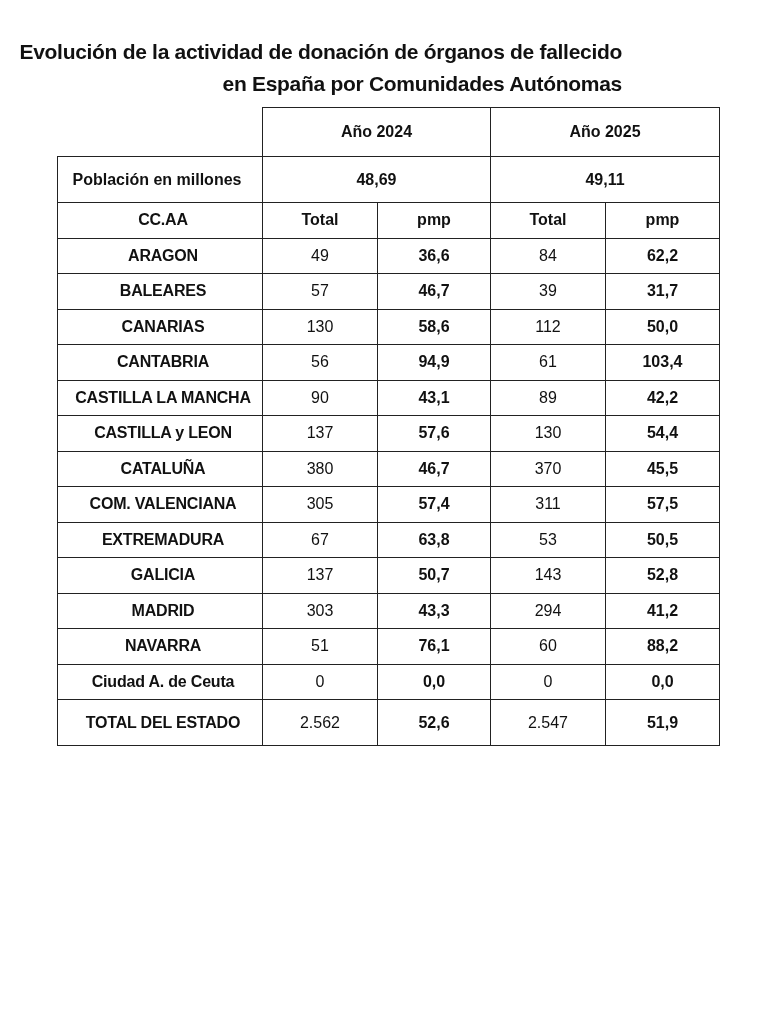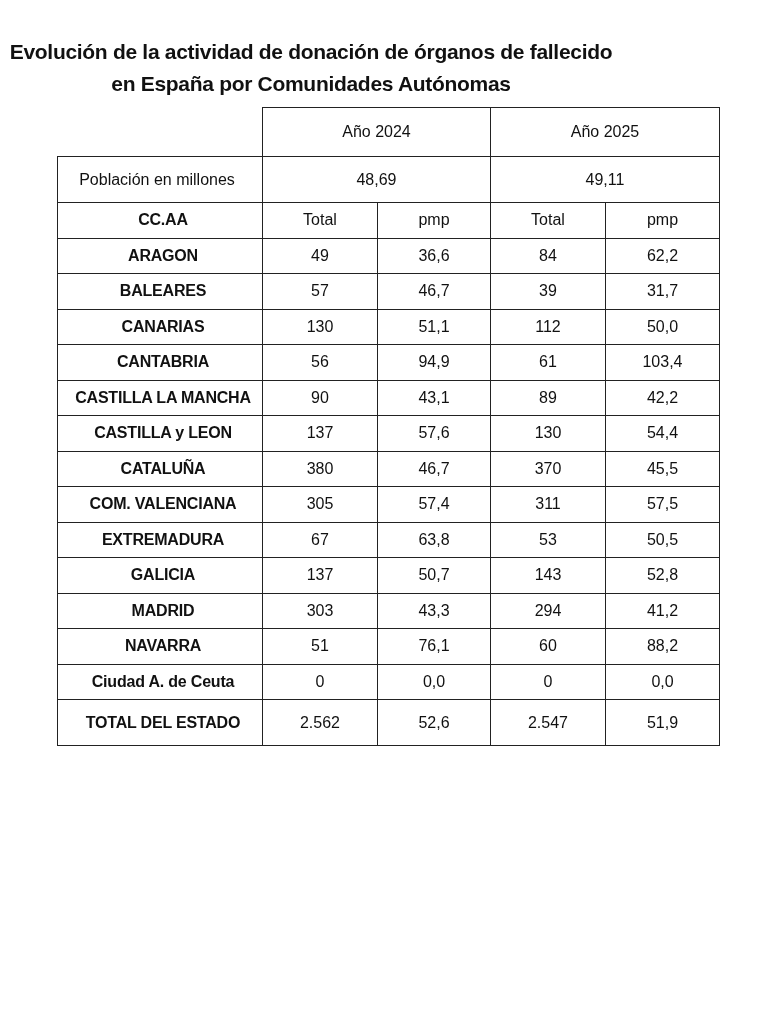--- a/index.html
+++ b/index.html
@@ -1,30 +1,30 @@
 <!DOCTYPE html>
 <html><head>
   <meta charset="utf-8">
   <style>
     html, body { margin: 0; padding: 0; background: #ffffff; }
     body { width: 781px; height: 1024px; position: relative; font-family: "Liberation Sans", sans-serif; color: #111; }
     .title {
-      position: absolute; left: 0; top: 36px; width: 622px; text-align: center;
+      position: absolute; left: 0; top: 36px; width: 622px; text-align: right;
       font-weight: bold; font-size: 21px; line-height: 32px; letter-spacing: -0.3px; color: #111;
     }
     table.t {
       position: absolute; left: 57px; top: 107px;
       border-collapse: collapse; table-layout: fixed;
       font-size: 16px; color: #111;
     }
     table.t td { border: 1.5px solid #222; padding: 0; text-align: center; vertical-align: middle; }
     table.t td.blank { border: none; border-bottom: 1.5px solid #222; }
     td.name { text-align: left; padding-left: 6px !important; font-weight: bold; letter-spacing: -0.2px; }
-    td.b { font-weight: normal; }
-    td.pob { text-align: left; padding-right: 6px !important; font-weight: normal; }
+    td.b { font-weight: bold; }
+    td.pob { text-align: left; padding-right: 6px !important; font-weight: bold; }
     tr.h1 td { height: 48px; }
     tr.h2 td { height: 45px; }
     tr.r td { height: 34.5px; }
     tr.tot td { height: 45px; }
   </style>
 </head>
 <body>
 
 <div class="title">
   <div>Evolución de la actividad de donación de órganos de fallecido</div>
@@ -67,21 +67,21 @@
       <tr class="r">
         <td class="name">BALEARES</td>
         <td>57</td>
         <td class="b">46,7</td>
         <td>39</td>
         <td class="b">31,7</td>
       </tr>
       <tr class="r">
         <td class="name">CANARIAS</td>
         <td>130</td>
-        <td class="b">51,1</td>
+        <td class="b">58,6</td>
         <td>112</td>
         <td class="b">50,0</td>
       </tr>
       <tr class="r">
         <td class="name">CANTABRIA</td>
         <td>56</td>
         <td class="b">94,9</td>
         <td>61</td>
         <td class="b">103,4</td>
       </tr>

